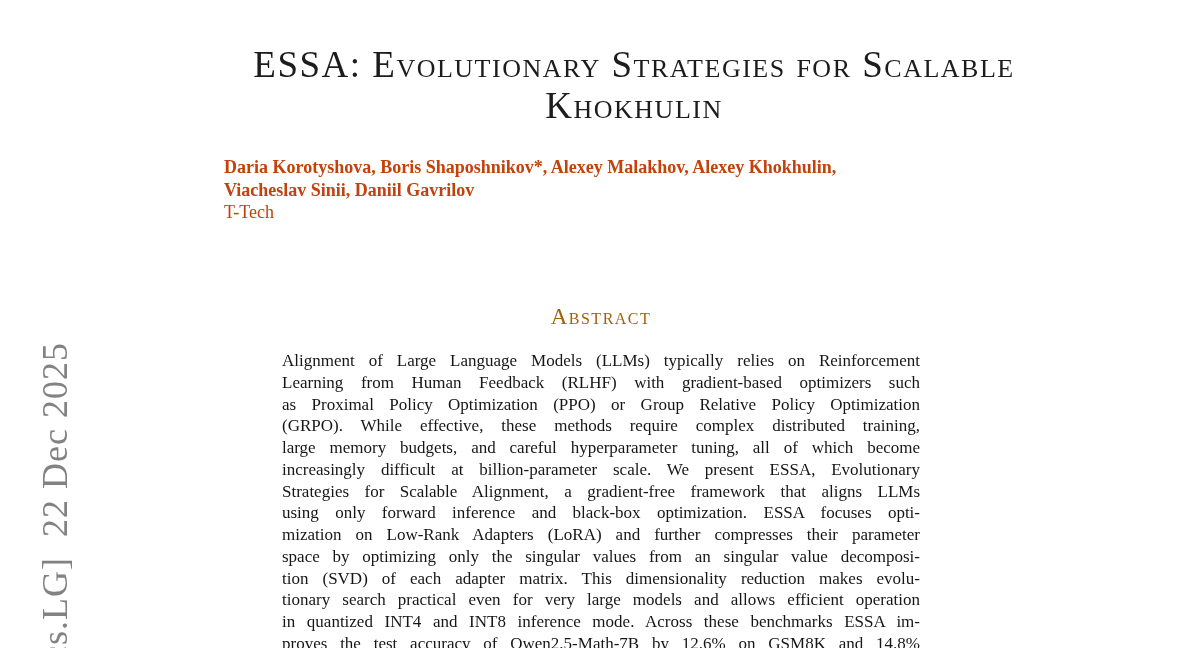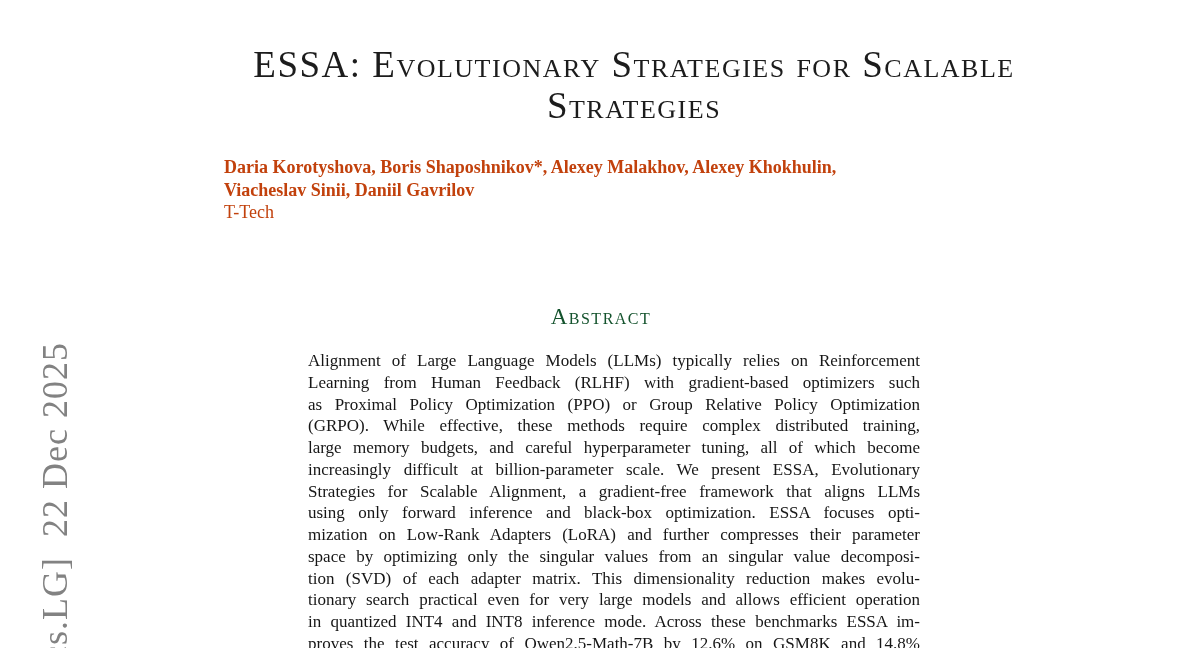--- a/index.html
+++ b/index.html
@@ -57,45 +57,44 @@
   }
   .abs-heading {
     position: absolute;
     left: 282px;
     top: 304px;
     width: 638px;
     text-align: center;
     font-size: 23px;
     font-variant: small-caps;
     letter-spacing: 1.5px;
-    color: #14532d;
+    color: #a16207;
   }
   .abs-body {
     position: absolute;
     left: 282px;
     top: 350px;
     width: 638px;
     font-size: 17px;
     line-height: 21.75px;
     color: #161616;
   }
   .abs-line {
     text-align: justify;
     text-align-last: justify;
-    margin-left: 26px;
   }
 </style>
 </head>
 <body>
 
 <div class="page">
 
   <div class="arxiv-stamp">cs.LG]  22 Dec 2025</div>
 
-  <h1 class="title"><span>ESSA: Evolutionary Strategies for Scalable</span><br><span>Strategies</span></h1>
+  <h1 class="title"><span>ESSA: Evolutionary Strategies for Scalable</span><br><span>Khokhulin</span></h1>
 
   <div class="authors">
     <div>Daria Korotyshova, Boris Shaposhnikov*, Alexey Malakhov, Alexey Khokhulin,</div>
     <div>Viacheslav Sinii, Daniil Gavrilov</div>
     <div class="affiliation">T-Tech</div>
   </div>
 
   <div class="abs-heading">Abstract</div>
 
   <div class="abs-body">

